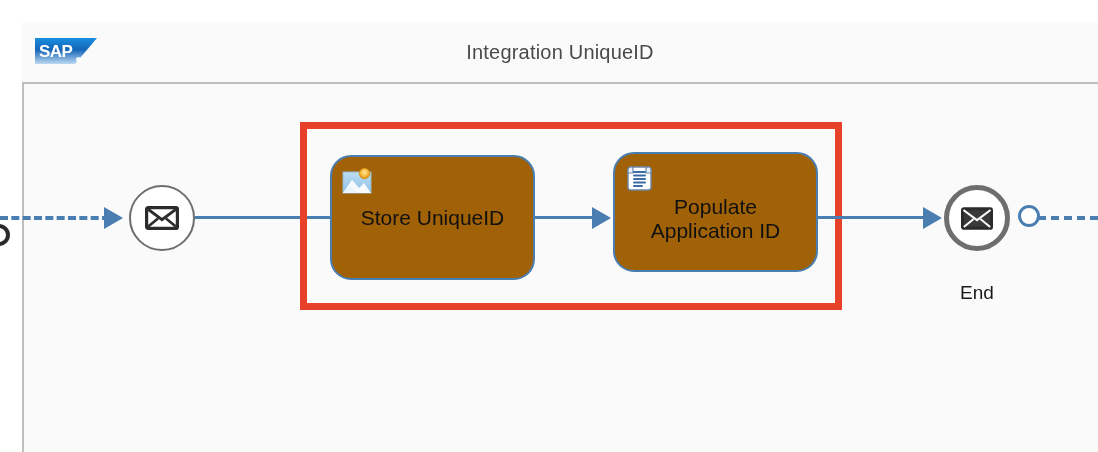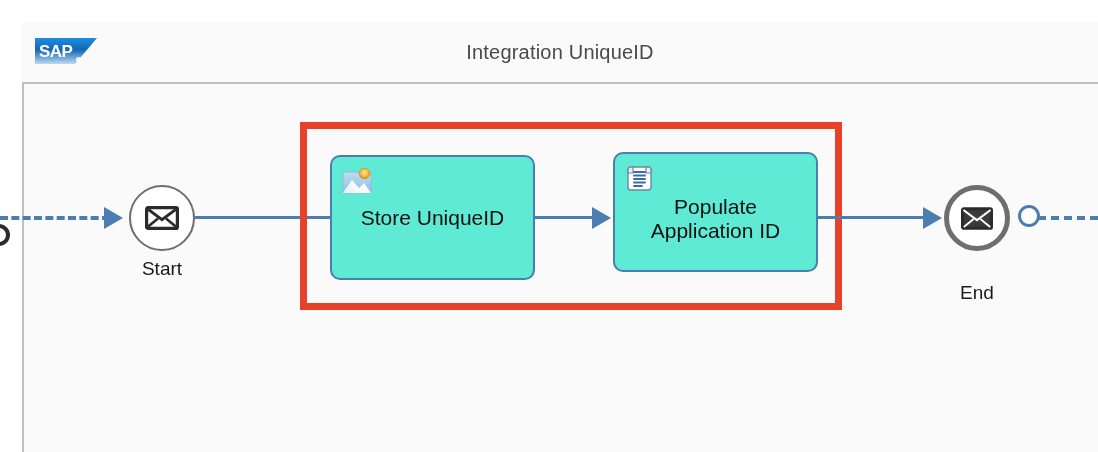--- a/index.html
+++ b/index.html
@@ -123,23 +123,23 @@
     height: 22px;
     border-radius: 50%;
     background: #ffffff;
     border: 3px solid #4a7eb0;
     box-sizing: border-box;
   }
 
   
   .task {
     position: absolute;
-    background: #5eead4;
+    background: #a16207;
     border: 2px solid #4a7eb0;
-    border-radius: 10px;
+    border-radius: 21px;
     box-sizing: border-box;
   }
   .task-1 { left: 330px; top: 155px; width: 205px; height: 125px; }
   .task-2 { left: 613px; top: 152px; width: 205px; height: 120px; }
 
   .task-icon {
     position: absolute;
     left: 10px;
     top: 8px;
     width: 34px;
@@ -242,21 +242,20 @@
   <div class="conn-dashed conn-in"></div>
   <div class="arrow-head arrow-in"></div>
 
   <div class="event event-start">
     <svg class="envelope" width="34" height="24" viewBox="0 0 34 24">
       <rect x="1.6" y="1.6" width="30.8" height="20.8" rx="1.5" fill="none" stroke="#2b2b2b" stroke-width="3.2"></rect>
       <path d="M3.2 3.4 L17 13.6 L30.8 3.4" fill="none" stroke="#2b2b2b" stroke-width="3"></path>
       <path d="M3.2 20.6 L13 12.4 M30.8 20.6 L21 12.4" fill="none" stroke="#2b2b2b" stroke-width="2.6"></path>
     </svg>
   </div>
-  <div class="event-label start">Start</div>
 
   <div class="conn conn-s1"></div>
 
   <div class="highlight-box"></div>
 
   <div class="task task-1">
     <div class="task-icon">
       <svg width="34" height="34" viewBox="0 0 34 34" xmlns="http://www.w3.org/2000/svg">
         <defs>
           <linearGradient id="skyGrad" x1="0" y1="0" x2="0" y2="1">

